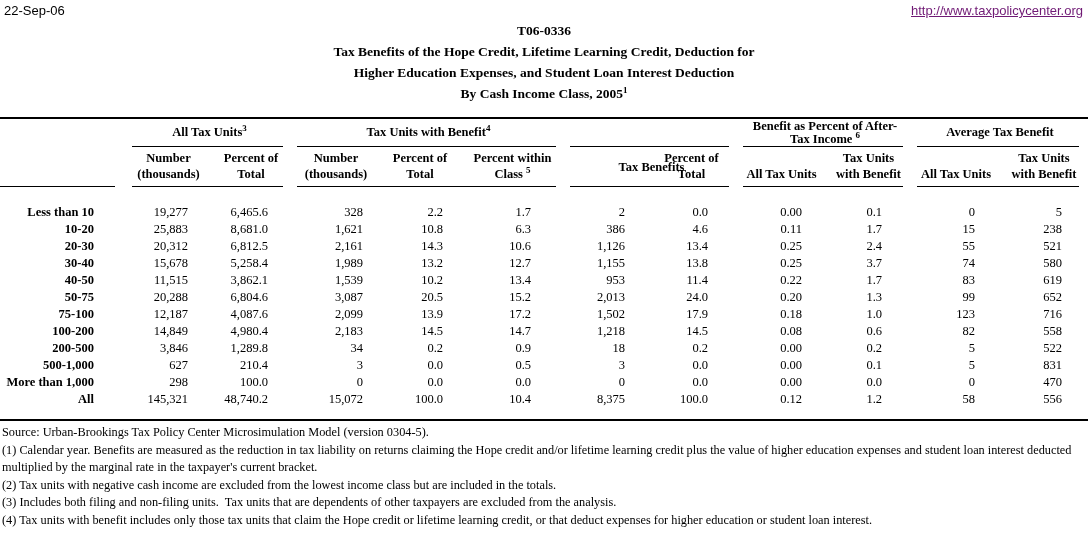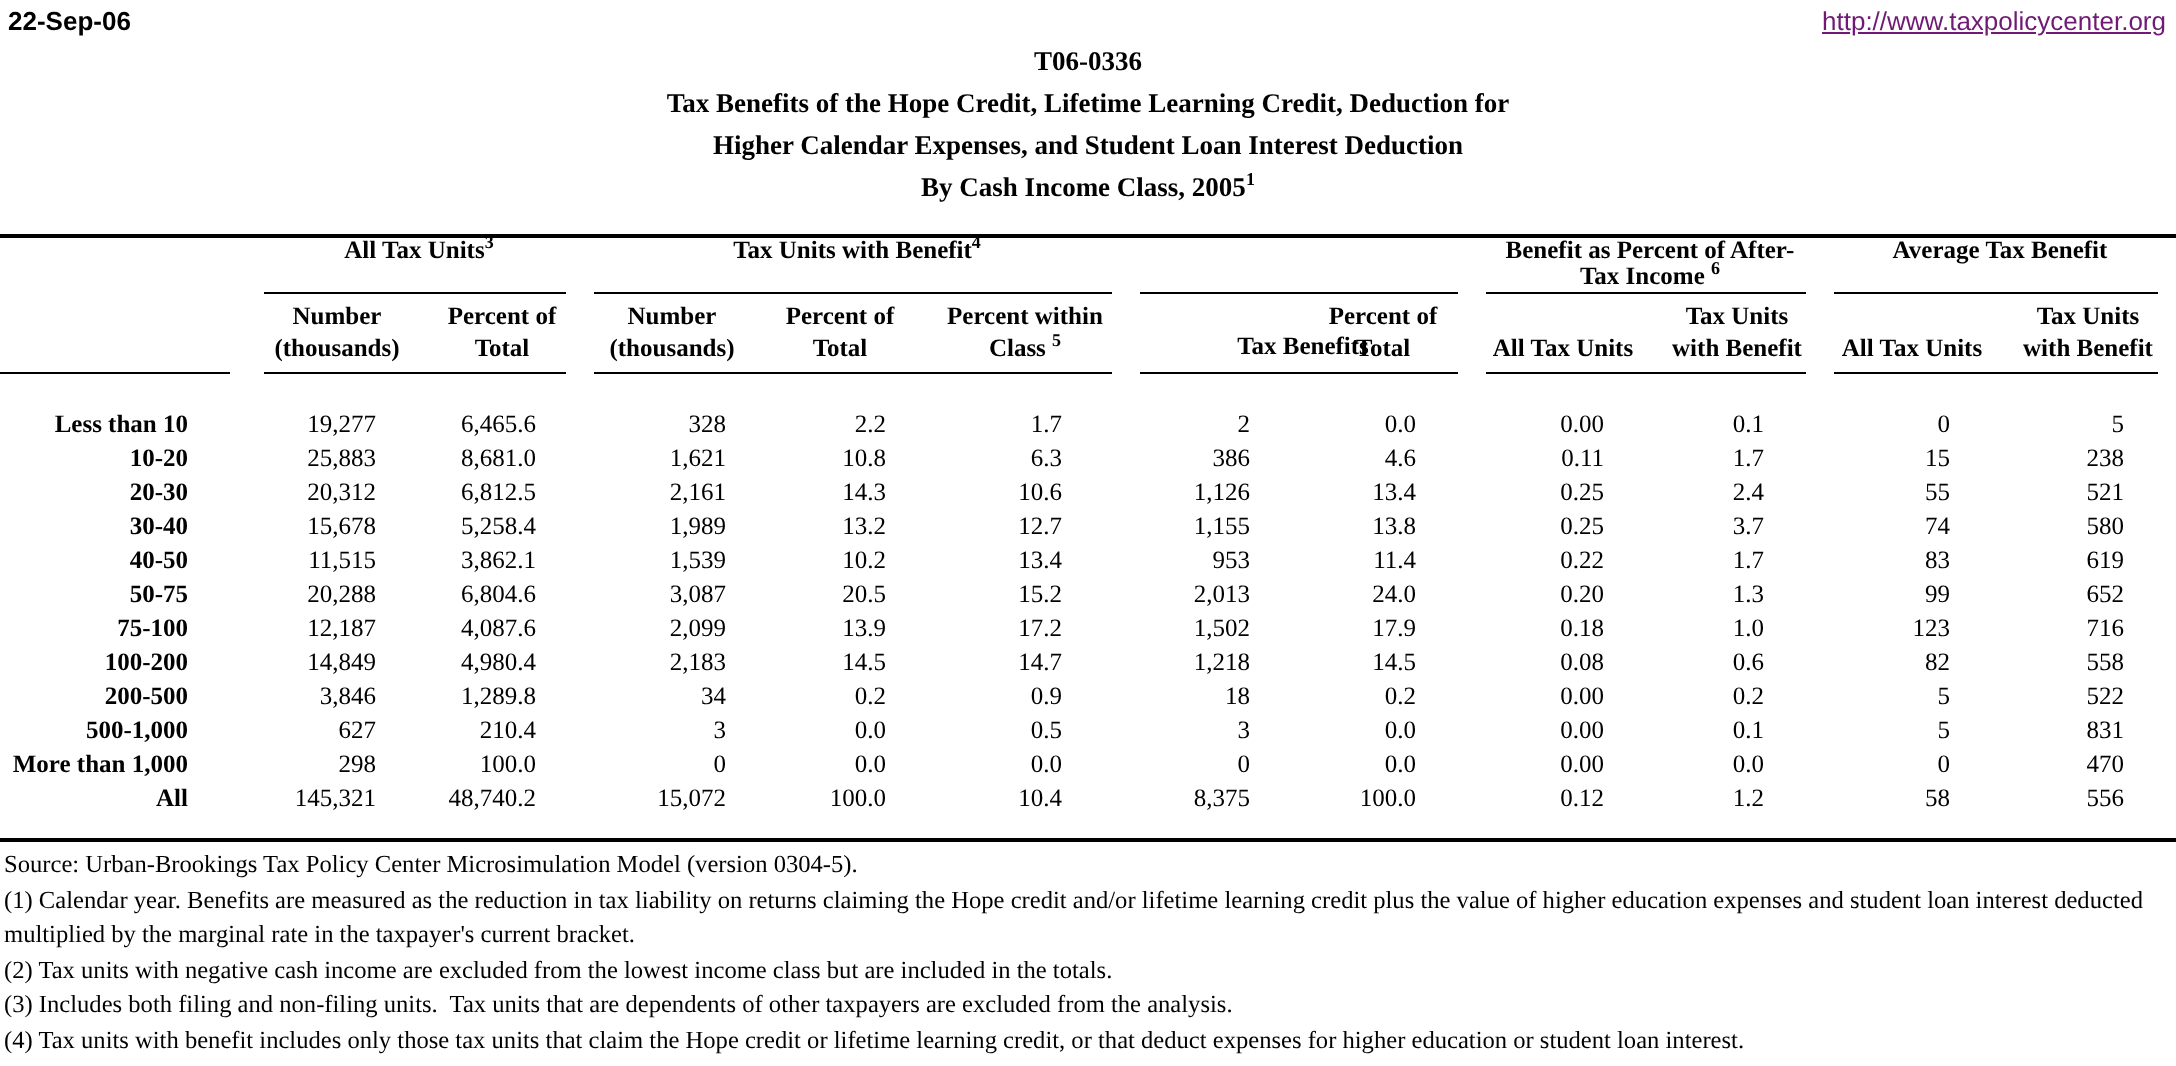--- a/index.html
+++ b/index.html
@@ -5,34 +5,34 @@
   :root{
     --cols: 127px 83px 82px 88px 80px 105px 80px 93px 87px 87px 88px 88px;
   }
   *{margin:0;padding:0;box-sizing:border-box;}
   html,body{width:1088px;height:533px;overflow:hidden;background:#ffffff;}
   body{font-family:"Liberation Serif", serif;color:#000;}
 
   
   .topbar{display:flex;justify-content:space-between;align-items:flex-start;
           padding:3px 5px 0 4px;font-family:"Liberation Sans", sans-serif;font-size:13px;}
-  .topbar .date{font-weight:bold;}
+  .topbar .date{font-weight:normal;}
   .topbar a{text-decoration:underline;}
 
   
   .titleblock{text-align:center;margin-top:2px;font-weight:bold;font-size:13.5px;line-height:21px;}
   sup{vertical-align:super;font-size:9px;line-height:0;font-weight:bold;}
 
   
   .table{margin-top:13px;}
   .dbl{height:2px;border-top:1.5px solid #000;border-bottom:1.5px solid #000;}
   .hgrid{display:grid;grid-template-columns:var(--cols);grid-template-rows:27px 2px 38px 2px;}
   .h-label{grid-column:1;grid-row:1/4;display:flex;flex-direction:column;justify-content:center;
            align-items:center;text-align:center;font-weight:bold;font-size:12.5px;line-height:19px;}
-  .group{grid-row:1;display:flex;flex-direction:column;align-items:center;
+  .group{grid-row:1;display:flex;flex-direction:column;justify-content:center;align-items:center;
          text-align:center;font-weight:bold;font-size:12.5px;line-height:13px;}
   .g1{grid-column:2/4;} .g2{grid-column:4/7;} .g3{grid-column:7/9;margin-top:48px;} .g4{grid-column:9/11;} .g5{grid-column:11/13;}
   .span-line{grid-row:2;border-top:1.5px solid #000;margin:0 9px 0 5px;}
   .sl1{grid-column:2/4;} .sl2{grid-column:4/7;} .sl3{grid-column:7/9;} .sl4{grid-column:9/11;} .sl5{grid-column:11/13;}
   .sub{grid-row:3;display:flex;flex-direction:column;justify-content:flex-end;align-items:center;
        text-align:center;font-weight:bold;font-size:12.5px;line-height:16px;padding-bottom:4px;}
   .bot-line{grid-row:4;border-top:1.5px solid #000;margin:0 9px 0 5px;}
   .bl0{grid-column:1;margin:0 12px 0 0;}
   .bl1{grid-column:2/4;} .bl2{grid-column:4/7;} .bl3{grid-column:7/9;} .bl4{grid-column:9/11;} .bl5{grid-column:11/13;}
 
@@ -53,21 +53,21 @@
 <body>
 
 <div class="topbar">
   <span class="date">22-Sep-06</span>
   <a href="#" style="color: #701a75;">http://www.taxpolicycenter.org</a>
 </div>
 
 <div class="titleblock">
   <div>T06-0336</div>
   <div>Tax Benefits of the Hope Credit, Lifetime Learning Credit, Deduction for</div>
-  <div>Higher Calendar Expenses, and Student Loan Interest Deduction</div>
+  <div>Higher Education Expenses, and Student Loan Interest Deduction</div>
   <div><span>By Cash Income Class, 2005</span><sup>1</sup></div>
 </div>
 
 <div class="table">
   <div class="dbl"></div>
   <div class="hgrid">
 
 
     <div class="group g1">
       <span><span>All Tax Units</span><sup>3</sup></span>

